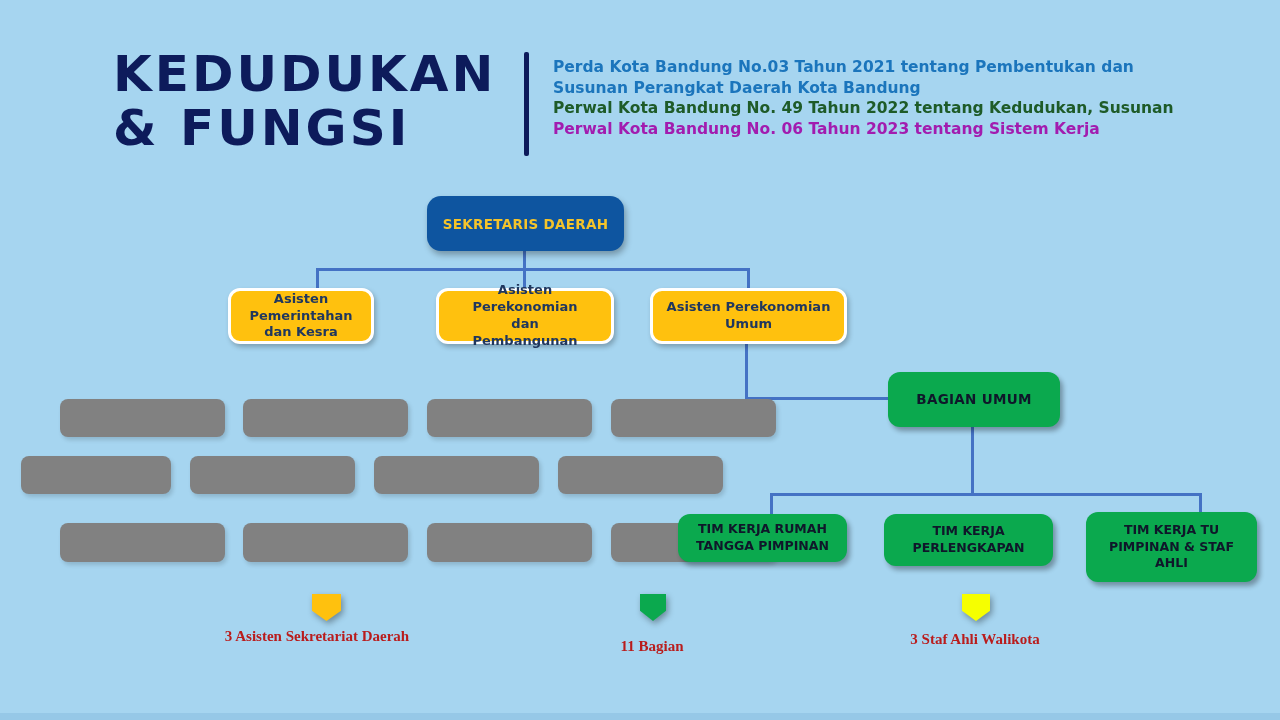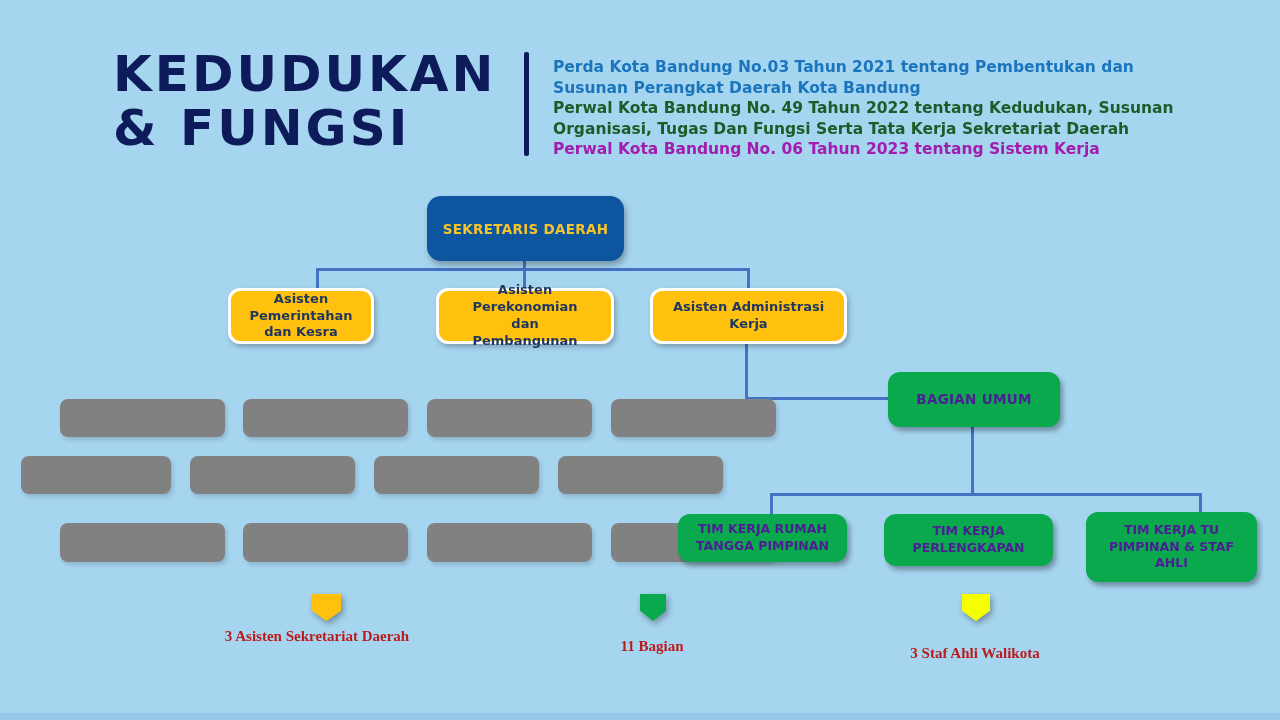--- a/index.html
+++ b/index.html
@@ -40,36 +40,36 @@
   .reg-green { color:#1E5B28; }
   .reg-black { color:#a21caf; }
 
   
   .node {
     position:absolute; z-index:3;
     display:flex; align-items:center; justify-content:center;
     text-align:center; font-weight:bold;
   }
   .node-root {
-    left:427px; top:196px; width:197px; height:65px;
+    left:427px; top:196px; width:197px; height:55px;
     background:#0E55A0; color:#F5C42A;
     border-radius:14px; font-size:13.5px; letter-spacing:.3px;
     box-shadow:2px 4px 6px rgba(0,0,0,.30);
   }
   .node-asisten {
     background:#FFC10E; color:#20375E;
     border:3px solid #ffffff; border-radius:12px;
     font-size:13px; line-height:1.3;
     box-shadow:2px 3px 5px rgba(0,0,0,.25);
   }
   .node-a1 { left:228px; top:288px; width:146px; height:56px; padding:0 20px; }
   .node-a2 { left:436px; top:288px; width:178px; height:56px; padding:0 20px; }
   .node-a3 { left:650px; top:288px; width:197px; height:56px; padding:0 12px; }
   .node-green {
-    background:#0BA94E; color:#4c1d95;
+    background:#0BA94E; color:#0f172a;
     border-radius:12px; line-height:1.35;
     box-shadow:3px 4px 5px rgba(0,0,0,.32);
   }
   .node-bagian { left:888px; top:372px; width:172px; height:55px; font-size:13.5px; letter-spacing:.3px; }
   .node-t1 { left:678px;  top:514px; width:169px; height:48px; font-size:12.5px; padding:0 8px; }
   .node-t2 { left:884px;  top:514px; width:169px; height:52px; font-size:12.5px; padding:0 8px; }
   .node-t3 { left:1086px; top:512px; width:171px; height:70px; font-size:12.5px; padding:0 8px; }
 
   
   .conn { position:absolute; background:#4472C4; z-index:1; }
@@ -89,38 +89,37 @@
   }
   .badge1 { left:312px; top:594px; width:29px; height:27px; }
   .badge2 { left:640px; top:594px; width:26px; height:27px; }
   .badge3 { left:962px; top:594px; width:28px; height:27px; }
   .legend-label {
     position:absolute; z-index:3; width:360px;
     text-align:center; font-size:15px; font-weight:bold; color:#b91c1c;font-family:Liberation Serif, serif;
   }
   .label1 { left:137px; top:628px; }
   .label2 { left:472px; top:630px;margin-top:8px; }
-  .label3 { left:795px; top:645px; }
+  .label3 { left:795px; top:631px; }
 </style>
 </head>
 <body>
 
 <div class="canvas">
 
   <div class="title">
     <div>KEDUDUKAN</div>
     <div>&amp; FUNGSI</div>
   </div>
   <div class="title-divider"></div>
 
   <div class="regs">
     <div class="reg-blue">Perda Kota Bandung No.03 Tahun 2021 tentang Pembentukan dan</div>
     <div class="reg-blue">Susunan Perangkat Daerah Kota Bandung</div>
     <div class="reg-green">Perwal Kota Bandung No. 49 Tahun 2022 tentang Kedudukan, Susunan</div>
-    <div class="reg-green">Organisasi, Tugas Dan Fungsi Serta Tata Kerja Sekretariat Daerah</div>
     <div class="reg-black">Perwal Kota Bandung No. 06 Tahun 2023 tentang Sistem Kerja</div>
   </div>
 
   <div class="conn" style="left:523px; top:251px; width:3px; height:19px;"></div>
   <div class="conn" style="left:316px; top:268px; width:434px; height:3px;"></div>
   <div class="conn" style="left:316px; top:268px; width:3px; height:20px;"></div>
   <div class="conn" style="left:523px; top:268px; width:3px; height:20px;"></div>
   <div class="conn" style="left:747px; top:268px; width:3px; height:20px;"></div>
   <div class="conn" style="left:745px; top:344px; width:3px; height:56px;"></div>
   <div class="conn" style="left:745px; top:397px; width:143px; height:3px;"></div>
@@ -138,21 +137,21 @@
   <div class="ph" style="left:374px; top:456px; width:165px; height:38px;"></div>
   <div class="ph" style="left:558px; top:456px; width:165px; height:38px;"></div>
   <div class="ph" style="left:60px;  top:523px; width:165px; height:39px;"></div>
   <div class="ph" style="left:243px; top:523px; width:165px; height:39px;"></div>
   <div class="ph" style="left:427px; top:523px; width:165px; height:39px;"></div>
   <div class="ph" style="left:611px; top:523px; width:165px; height:39px;"></div>
 
   <div class="node node-root">SEKRETARIS DAERAH</div>
   <div class="node node-asisten node-a1">Asisten Pemerintahan dan Kesra</div>
   <div class="node node-asisten node-a2">Asisten Perekonomian dan Pembangunan</div>
-  <div class="node node-asisten node-a3">Asisten Administrasi Kerja</div>
+  <div class="node node-asisten node-a3">Asisten Perekonomian Umum</div>
   <div class="node node-green node-bagian">BAGIAN UMUM</div>
   <div class="node node-green node-t1">TIM KERJA RUMAH TANGGA PIMPINAN</div>
   <div class="node node-green node-t2">TIM KERJA PERLENGKAPAN</div>
   <div class="node node-green node-t3">TIM KERJA TU PIMPINAN &amp; STAF AHLI</div>
 
   <div class="badge-wrap badge1">
     <div class="badge" style="background: rgb(255, 193, 14);"></div>
   </div>
   <div class="badge-wrap badge2">
     <div class="badge" style="background: rgb(11, 169, 78);"></div>

